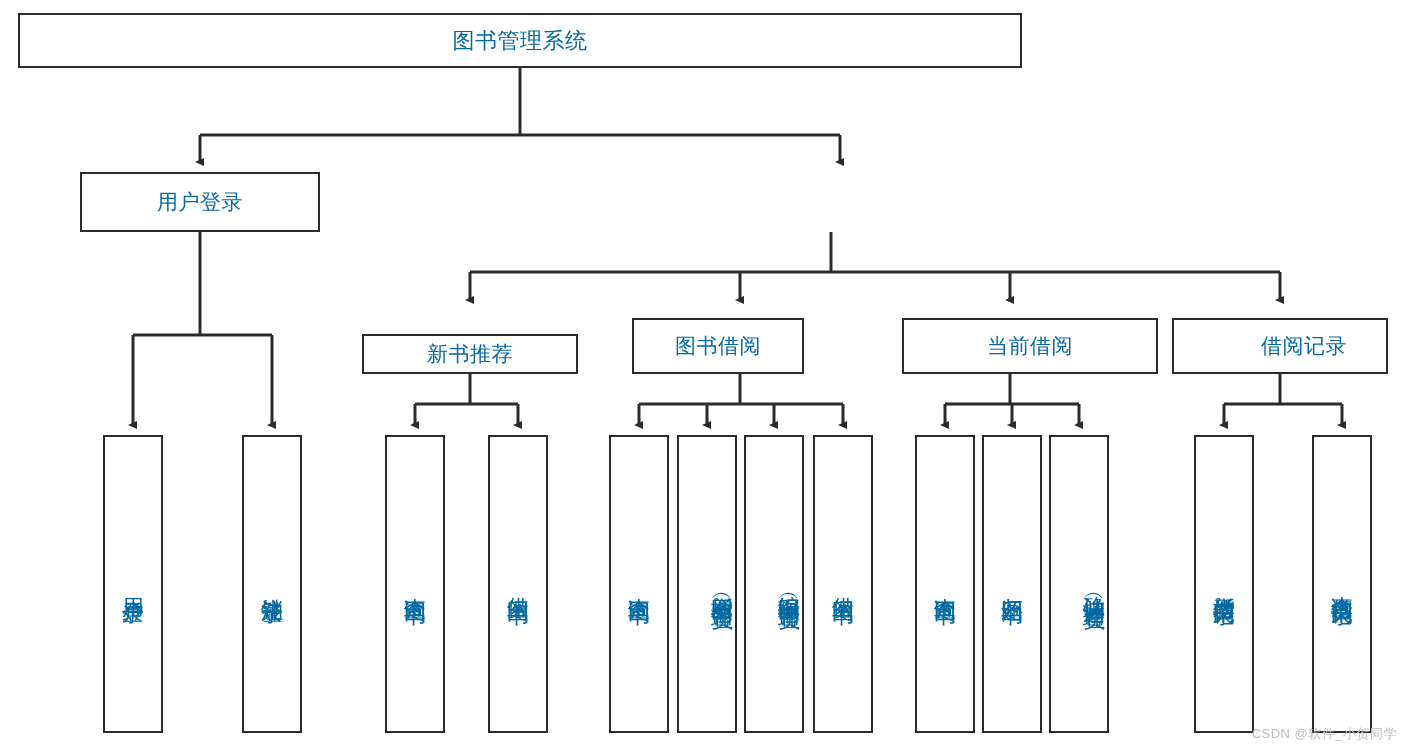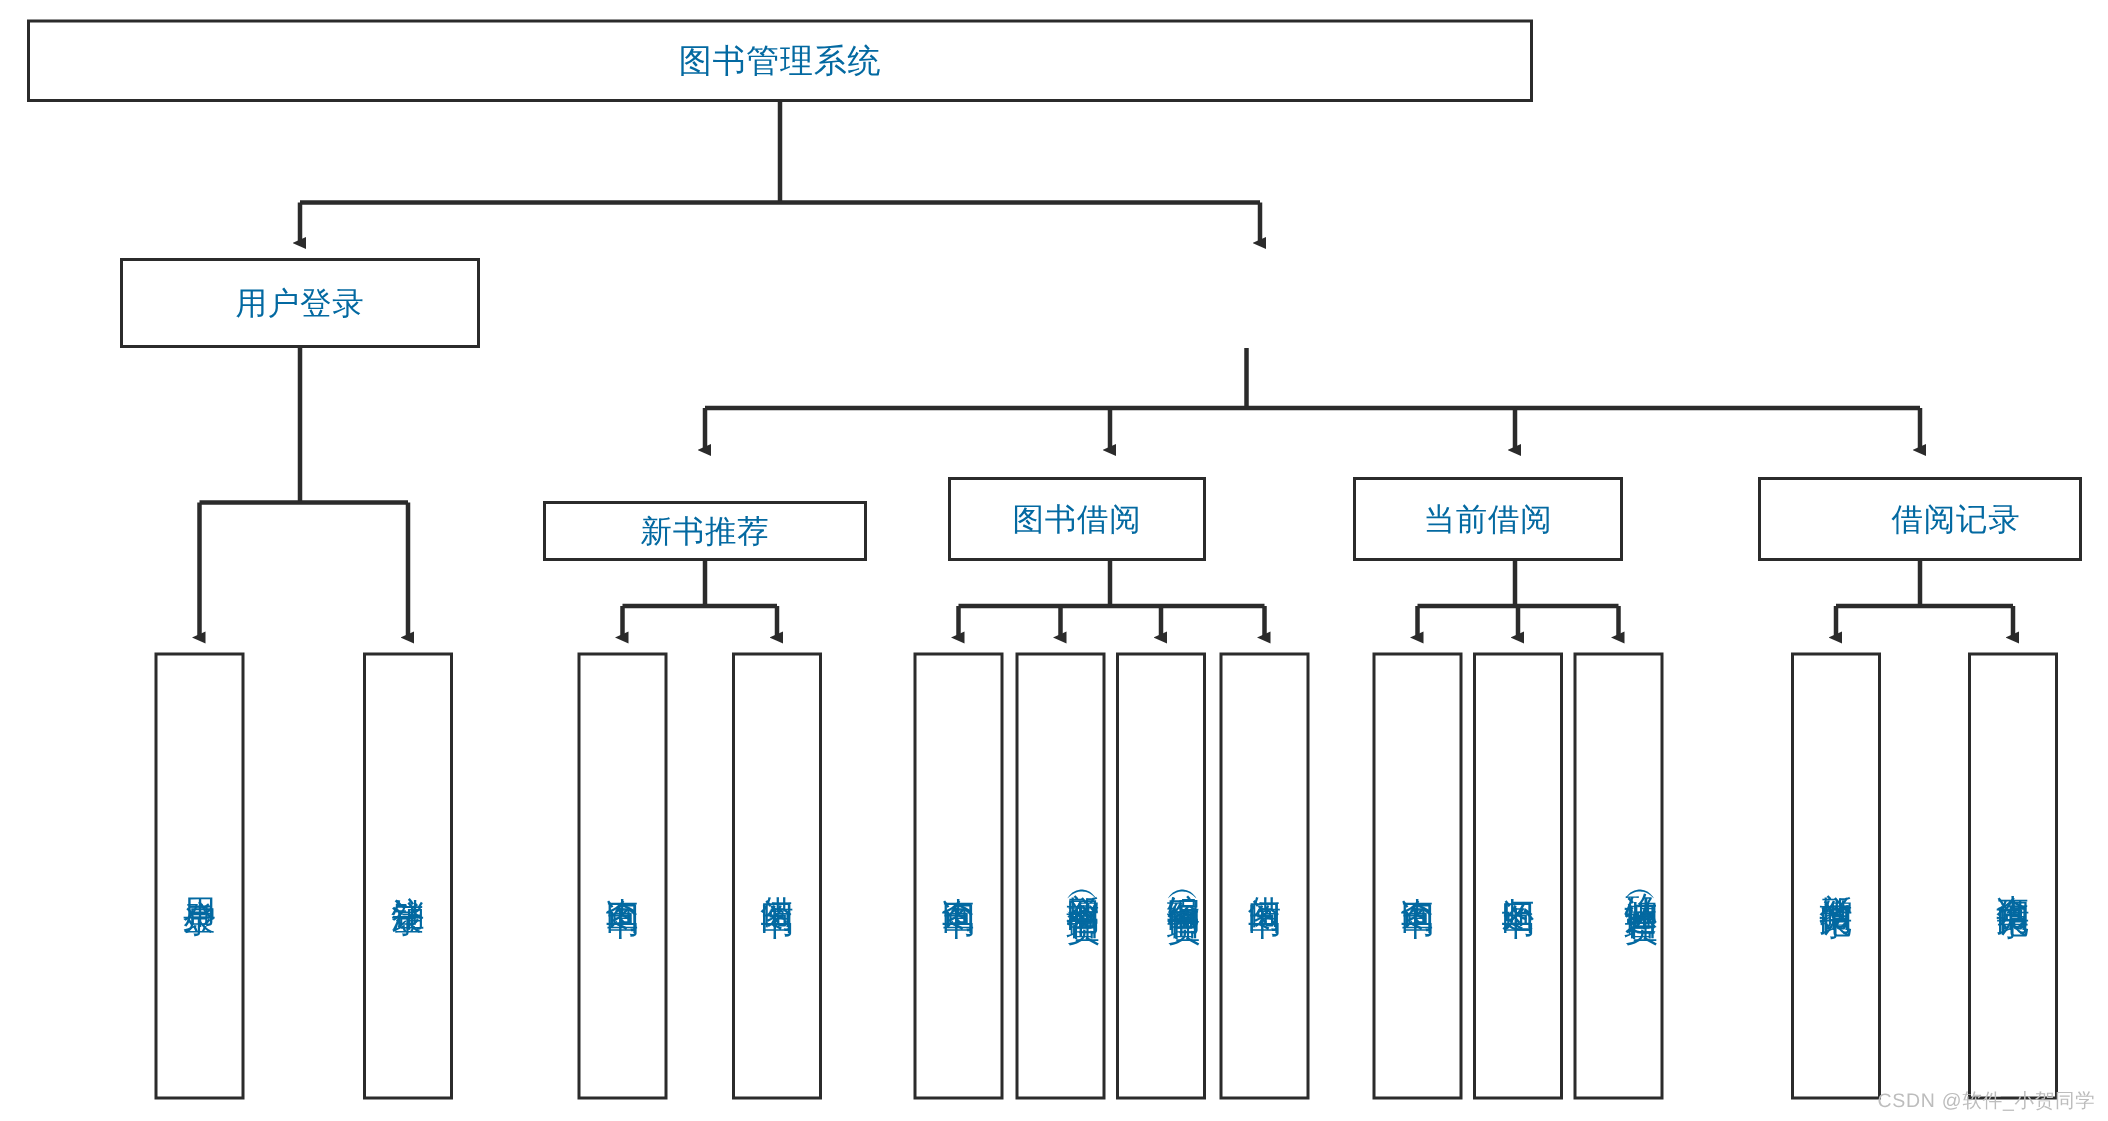--- a/index.html
+++ b/index.html
@@ -127,21 +127,21 @@
 
   <div class="node node-h node-root" style="left:18px; top:13px; width:1004px; height:55px;">图书管理系统</div>
 
   <div class="node node-h" style="left:80px; top:172px; width:240px; height:60px;">用户登录</div>
 
 
   <div class="node node-h" style="left:362px; top:318px; width:216px; height:40px;margin-top:16px;">新书推荐</div>
 
   <div class="node node-h" style="left:632px; top:318px; width:172px; height:56px;">图书借阅</div>
 
-  <div class="node node-h" style="left:902px; top:318px; width:180px; height:56px;">当前借阅</div>
+  <div class="node node-h" style="left:902px; top:318px; width:256px; height:56px;">当前借阅</div>
 
   <div class="node node-h" style="left:1172px; top:318px; width:216px; height:56px;padding-left:48px;">借阅记录</div>
 
   <div class="node node-v center-v" style="left:103px; top:435px; width:60px; height:298px;">用户登录</div>
 
   <div class="node node-v center-v" style="left:242px; top:435px; width:60px; height:298px;">注销登录</div>
 
   <div class="node node-v center-v" style="left:385px; top:435px; width:60px; height:298px;">查询图书</div>
 
   <div class="node node-v center-v" style="left:488px; top:435px; width:60px; height:298px;">借阅图书</div>

